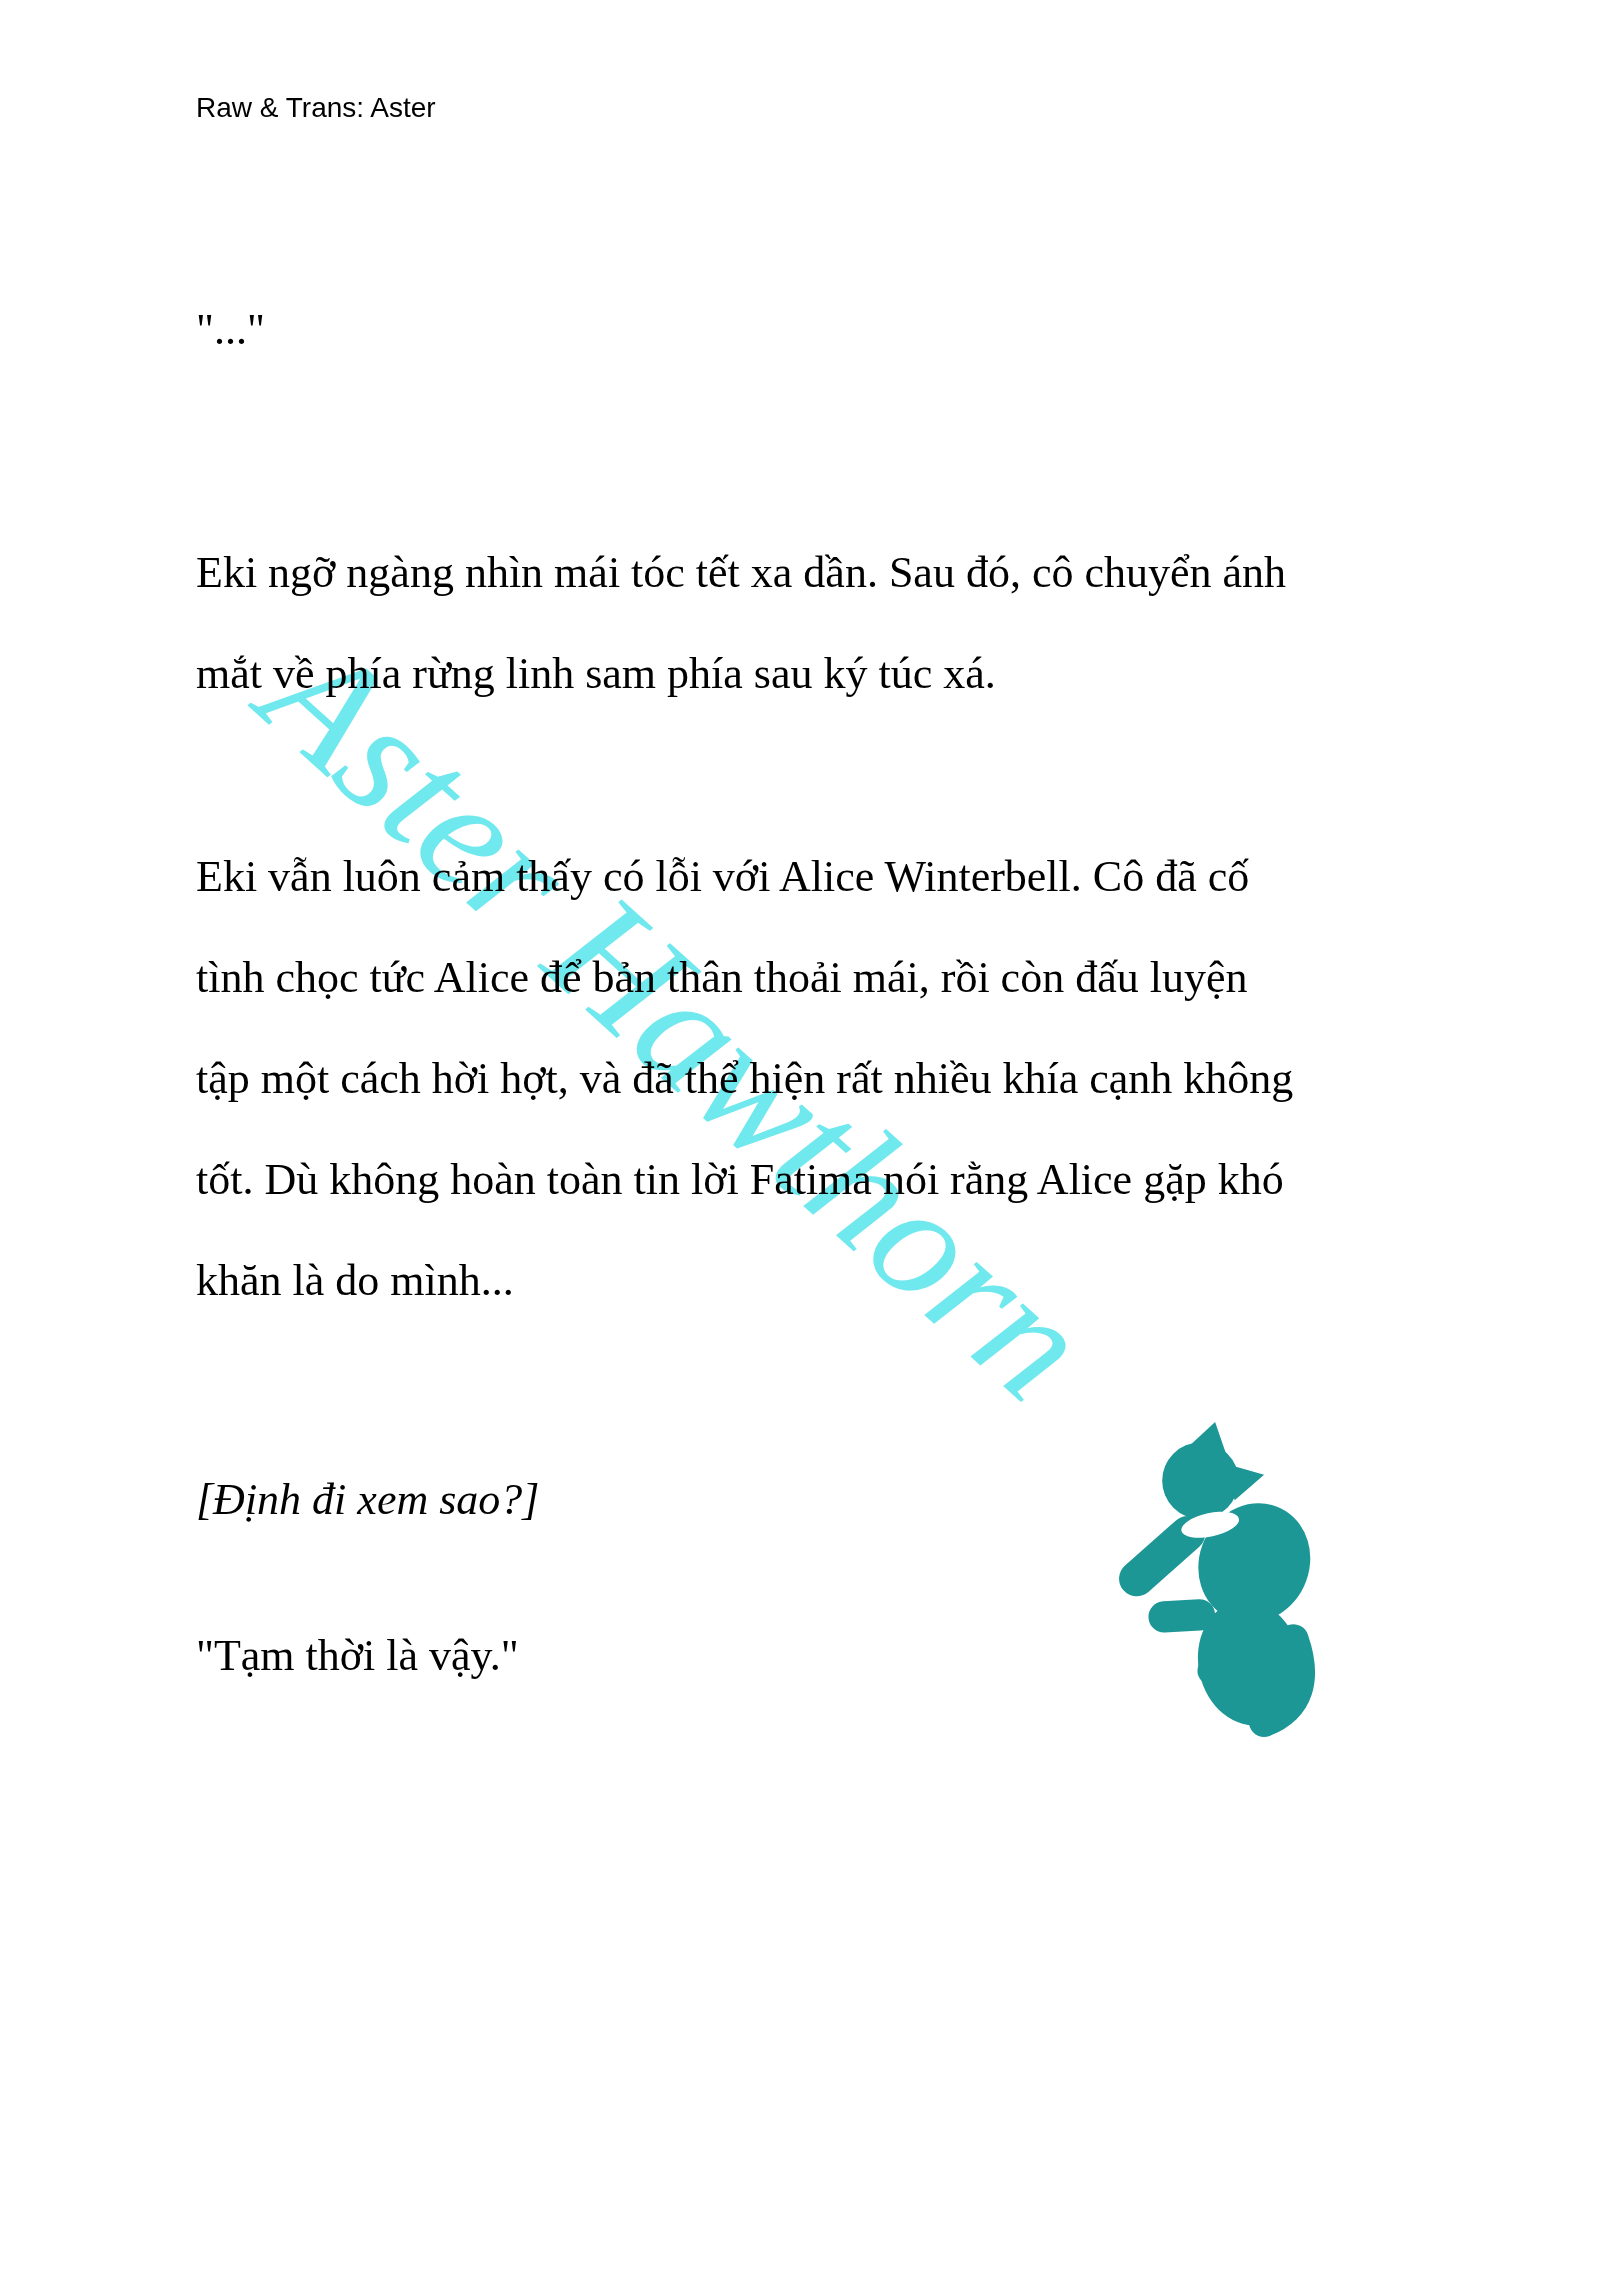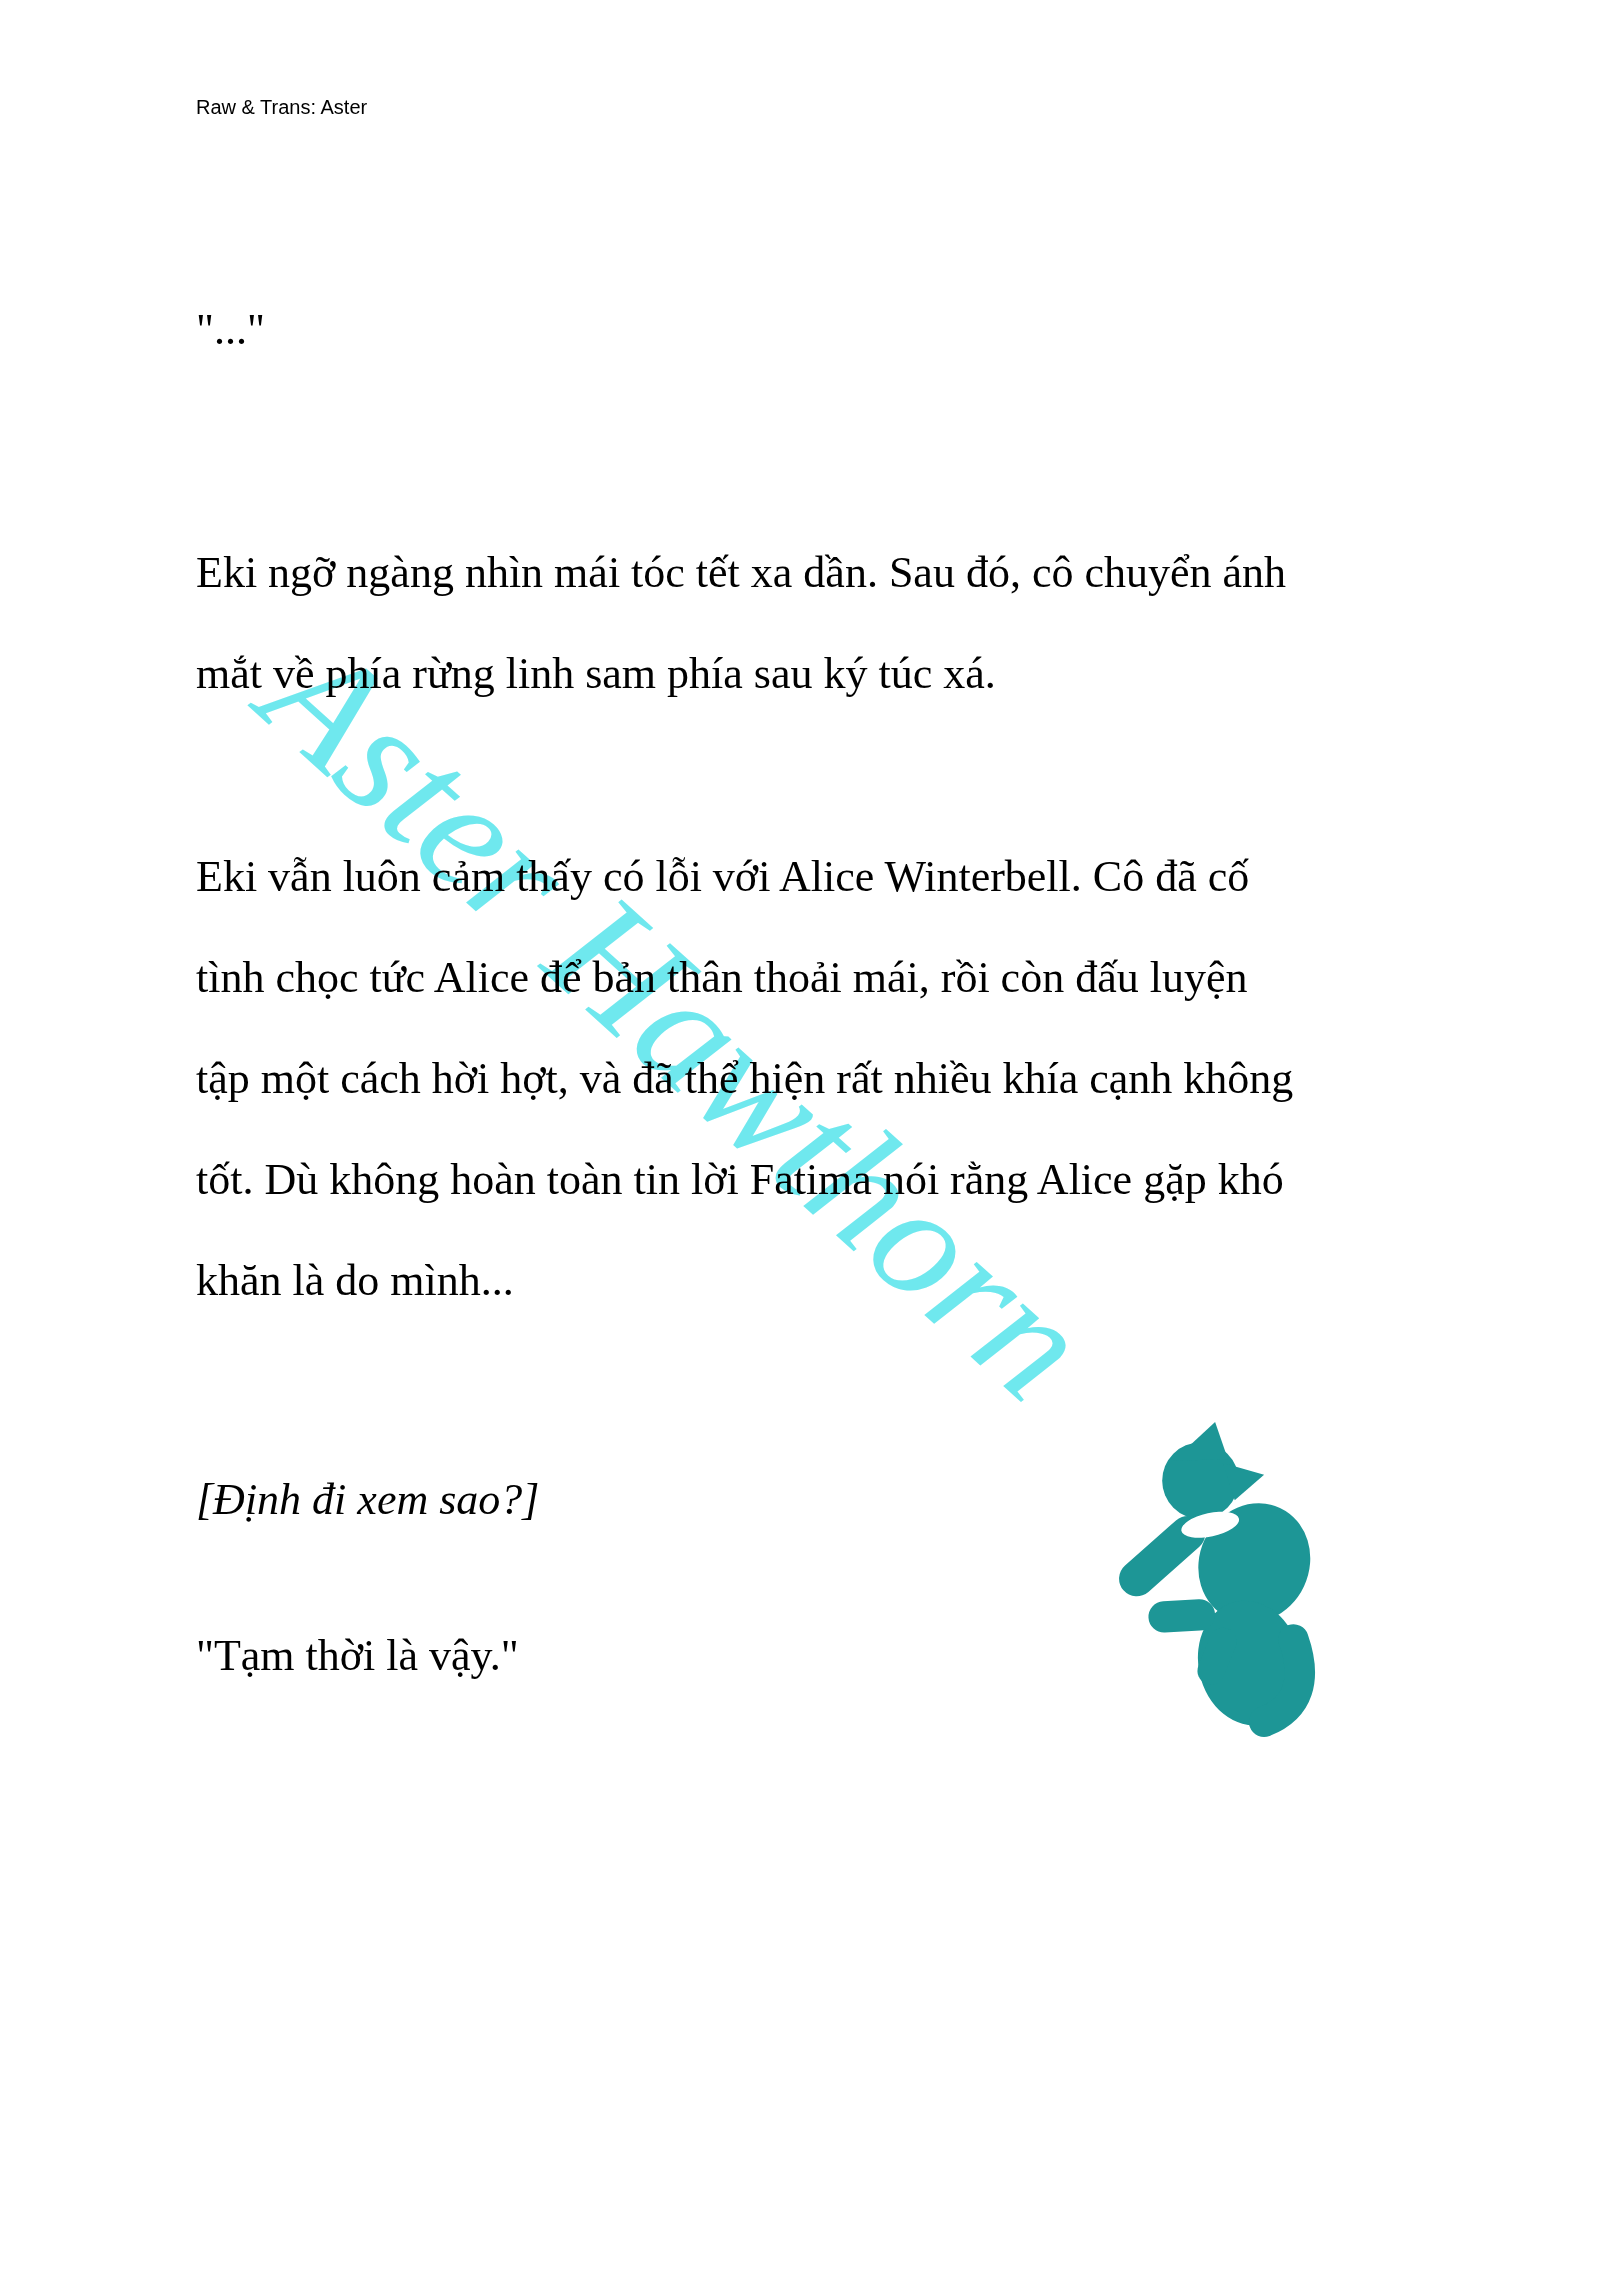--- a/index.html
+++ b/index.html
@@ -14,21 +14,21 @@
     background: #ffffff;
     overflow: hidden;
     font-family: "Liberation Serif", serif;
     color: #000000;
   }
   .credit {
     position: absolute;
     left: 196px;
     top: 90px;
     font-family: "Liberation Sans", sans-serif;
-    font-size: 20px;
+    font-size: 28px;
     line-height: 35px;
     color: #000000;
     z-index: 3;
   }
   .watermark {
     position: absolute;
     left: 347px;
     top: 608px;
     font-family: "Liberation Serif", serif;
     font-style: italic;

